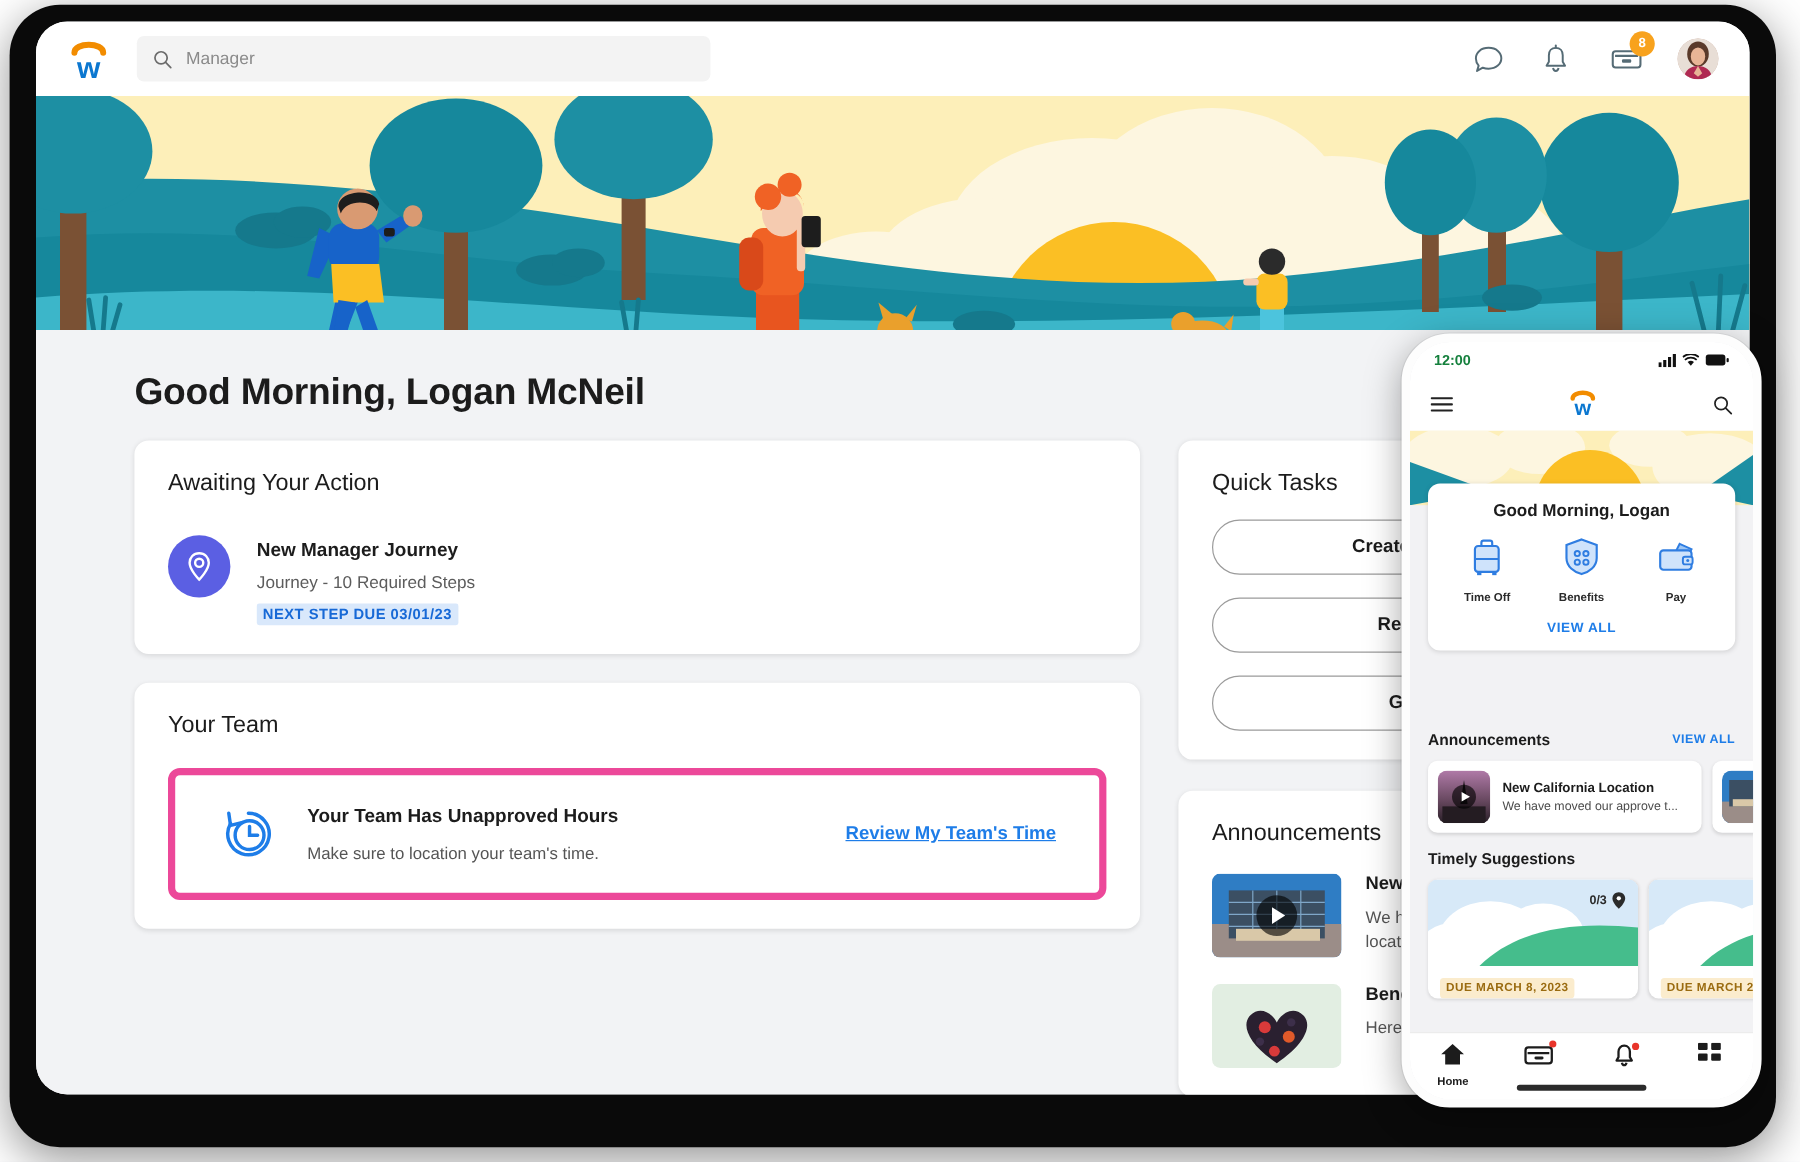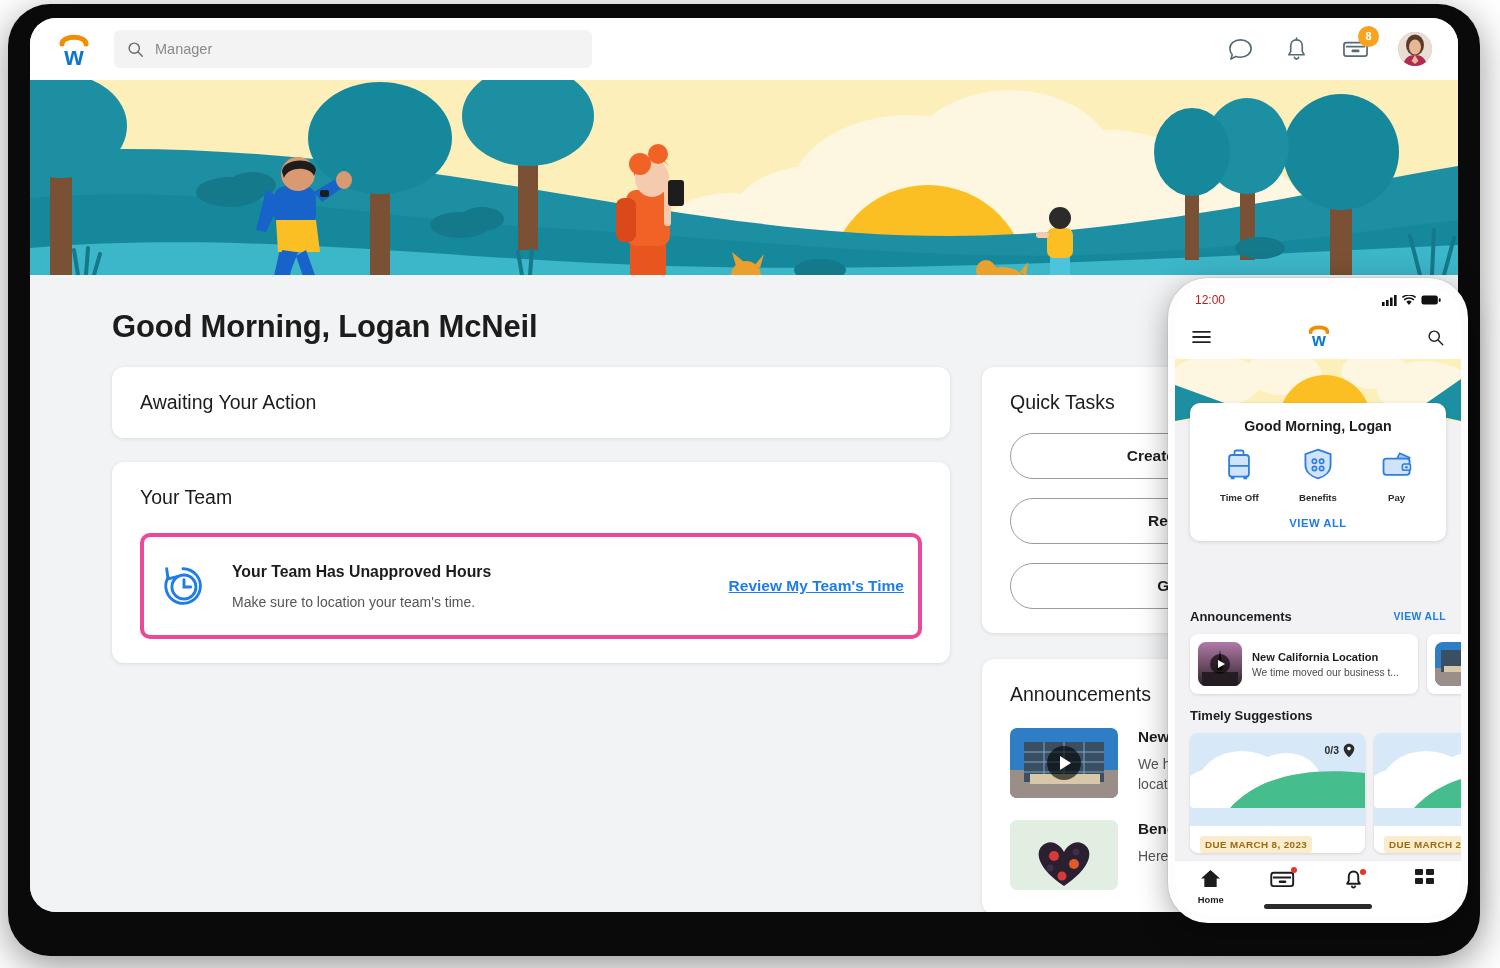--- a/index.html
+++ b/index.html
@@ -106,22 +106,22 @@
   .action-sub { font-size: 14.3px; color: #5c5c5c; margin-top: 10px; }
   .due-pill {
     display: inline-block; margin-top: 9px;
     background: #d9e8fb; color: #1769d6;
     font-size: 12.3px; font-weight: bold; letter-spacing: .4px;
     padding: 2px 5px; border-radius: 2px;
   }
 
   #team-card { margin-top: 24px; }
   .inner-box {
-    margin-top: 24px; border: 4px solid #ec4899;
-    border-radius: 10px; padding: 24px 14px;
+    margin-top: 24px; border: 6px solid #ec4899;
+    border-radius: 10px; padding: 24px 36px;
     display: flex; align-items: center;
   }
   .clock-icon { width: 50px; height: 50px; flex: none; color: #1e7de8; margin-right: 24px; }
   .team-title { font-size: 15.8px; font-weight: bold; color: #1c1c1c; }
   .team-sub { font-size: 14px; color: #555; margin-top: 13px; }
   .team-link { margin-left: auto; font-size: 15.5px; font-weight: bold; color: #1e7de8; white-space: nowrap; }
 
   .qt-btn {
     display: block; width: 100%; text-align: center;
     border: 1px solid #9b9b9b; border-radius: 24px;
@@ -167,21 +167,21 @@
   #phone-screen {
     position: relative;
     width: 286px; height: 631px;
     background: #f2f2f4;
     border-radius: 33px;
     overflow: hidden;
   }
   #status-bar {
     height: 30px; display: flex; align-items: center;
     padding: 0 20px; background: #ffffff;
-    font-size: 12px; font-weight: normal; color: #b91c1c;
+    font-size: 12px; font-weight: bold; color: #15803d;
   }
   #status-right { margin-left: auto; display: flex; align-items: center; gap: 5px; }
   #phone-header {
     height: 44px; background: #fff;
     display: flex; align-items: center; padding: 0 17px;
   }
   #phone-hero { height: 62px; position: relative; overflow: hidden; background: #fdf0c0; }
   #greet-card {
     position: absolute; left: 15px; top: 118px;
     width: 256px;
@@ -215,21 +215,21 @@
   .ph-ann-title { font-size: 11.1px; font-weight: bold; color: #1c1c1c; }
   .ph-ann-sub { font-size: 10.3px; color: #4b4b4b; margin-top: 4px; }
 
   #ph-sugg-row { display: flex; gap: 9px; margin-top: 10px; }
   .sugg-card {
     width: 175px; flex: none;
     background: #fff; border-radius: 8px;
     box-shadow: 0 1px 3px rgba(0,0,0,.12);
     overflow: hidden;
   }
-  .sugg-img { height: 93px; position: relative; background: #d7e9f8; overflow: hidden; }
+  .sugg-img { height: 72px; position: relative; background: #d7e9f8; overflow: hidden; }
   .sugg-count {
     position: absolute; right: 10px; top: 10px;
     display: flex; align-items: center; gap: 4px;
     font-size: 10.4px; font-weight: bold; color: #2b2b2b;
   }
   .sugg-due {
     background: #fbeccd; color: #9a6b10;
     font-size: 9.8px; font-weight: bold; letter-spacing: .4px;
     display: inline-block; margin: 10px 0 0 10px; padding: 3px 5px; border-radius: 3px;
   }
@@ -414,20 +414,33 @@
     </div>
 
     <div id="columns">
 
       <div id="left-col">
 
         <div class="card">
           <div class="card-title">Awaiting Your Action</div>
 
 
+          <div class="action-item">
+            <div class="action-icon ic-blue">
+              <svg width="24" height="28" viewBox="0 0 24 28">
+                <path d="M12 3 C7.3 3 4 6.6 4 11 C4 17 12 25 12 25 C12 25 20 17 20 11 C20 6.6 16.7 3 12 3 Z" fill="none" stroke="#fff" stroke-width="2"></path>
+                <circle cx="12" cy="11" r="3.4" fill="none" stroke="#fff" stroke-width="2"></circle>
+              </svg>
+            </div>
+            <div>
+              <div class="action-title">New Manager Journey</div>
+              <div class="action-sub">Journey - 10 Required Steps</div>
+              <div class="due-pill">NEXT STEP DUE 03/01/23</div>
+            </div>
+          </div>
         </div>
 
         <div class="card" id="team-card">
           <div class="card-title">Your Team</div>
           <div class="inner-box">
             <div class="clock-icon">
               <svg width="50" height="50" viewBox="0 0 52 52">
                 <path d="M26 8 A18 18 0 1 1 10.5 17" fill="none" stroke="#1e7de8" stroke-width="3" stroke-linecap="round"></path>
                 <path d="M9 8 L10.5 18.5 L21 16" fill="none" stroke="#1e7de8" stroke-width="3" stroke-linejoin="round" stroke-linecap="round"></path>
                 <circle cx="27" cy="27" r="12.5" fill="none" stroke="#1e7de8" stroke-width="3"></circle>
@@ -622,21 +635,21 @@
             <rect width="44" height="44" fill="url(#sky)"></rect>
             <polygon points="22,8 25,28 19,28" fill="#1a1418"></polygon>
             <rect x="4" y="30" width="36" height="14" fill="#241c22"></rect>
           </svg>
           <div class="play-btn" style="width:20px;height:20px;">
             <div style="width:0;height:0;margin-left:2px;border-left:7px solid #fff;border-top:4.5px solid transparent;border-bottom:4.5px solid transparent;"></div>
           </div>
         </div>
         <div>
           <div class="ph-ann-title">New California Location</div>
-          <div class="ph-ann-sub">We time moved our business t...</div>
+          <div class="ph-ann-sub">We have moved our approve t...</div>
         </div>
       </div>
       <div class="ph-ann-card" style="width:60px;">
         <div class="ph-ann-thumb" style="margin-right:0;">
           <svg width="44" height="44" viewBox="0 0 44 44">
             <rect width="44" height="44" fill="#2f7dc4"></rect>
             <rect y="26" width="44" height="18" fill="#9b8d88"></rect>
             <rect x="6" y="8" width="32" height="22" fill="#3b4f63"></rect>
             <rect x="9" y="24" width="26" height="6" fill="#d9c8a8"></rect>
           </svg>

